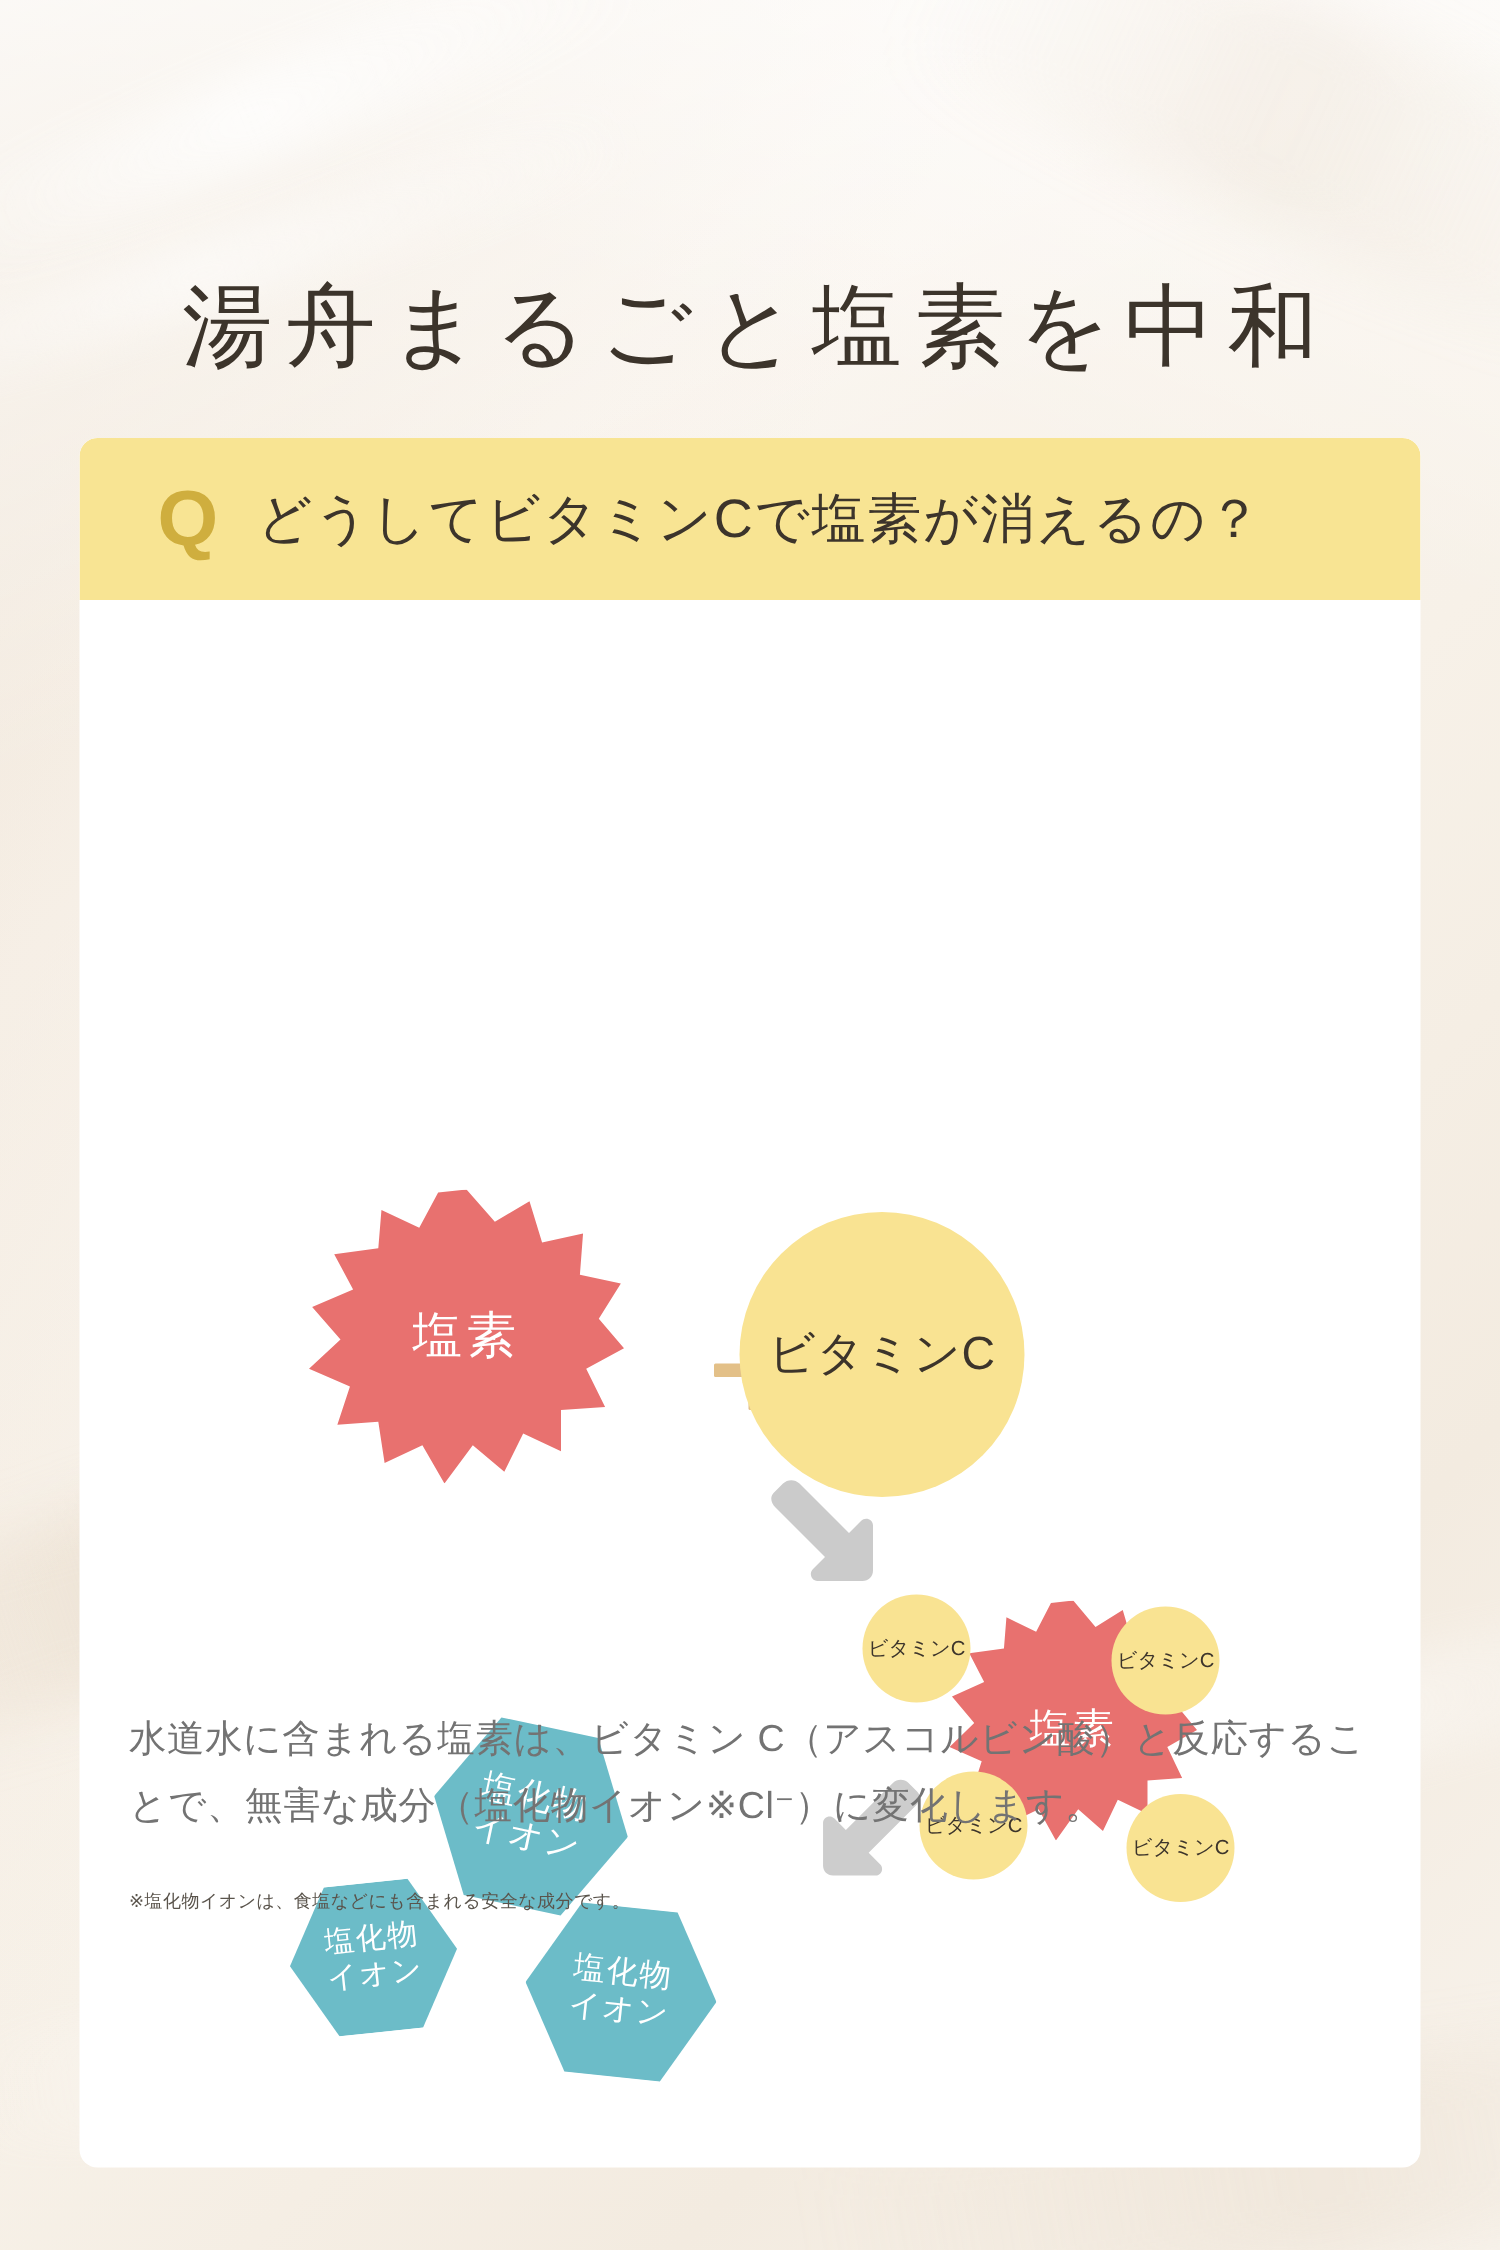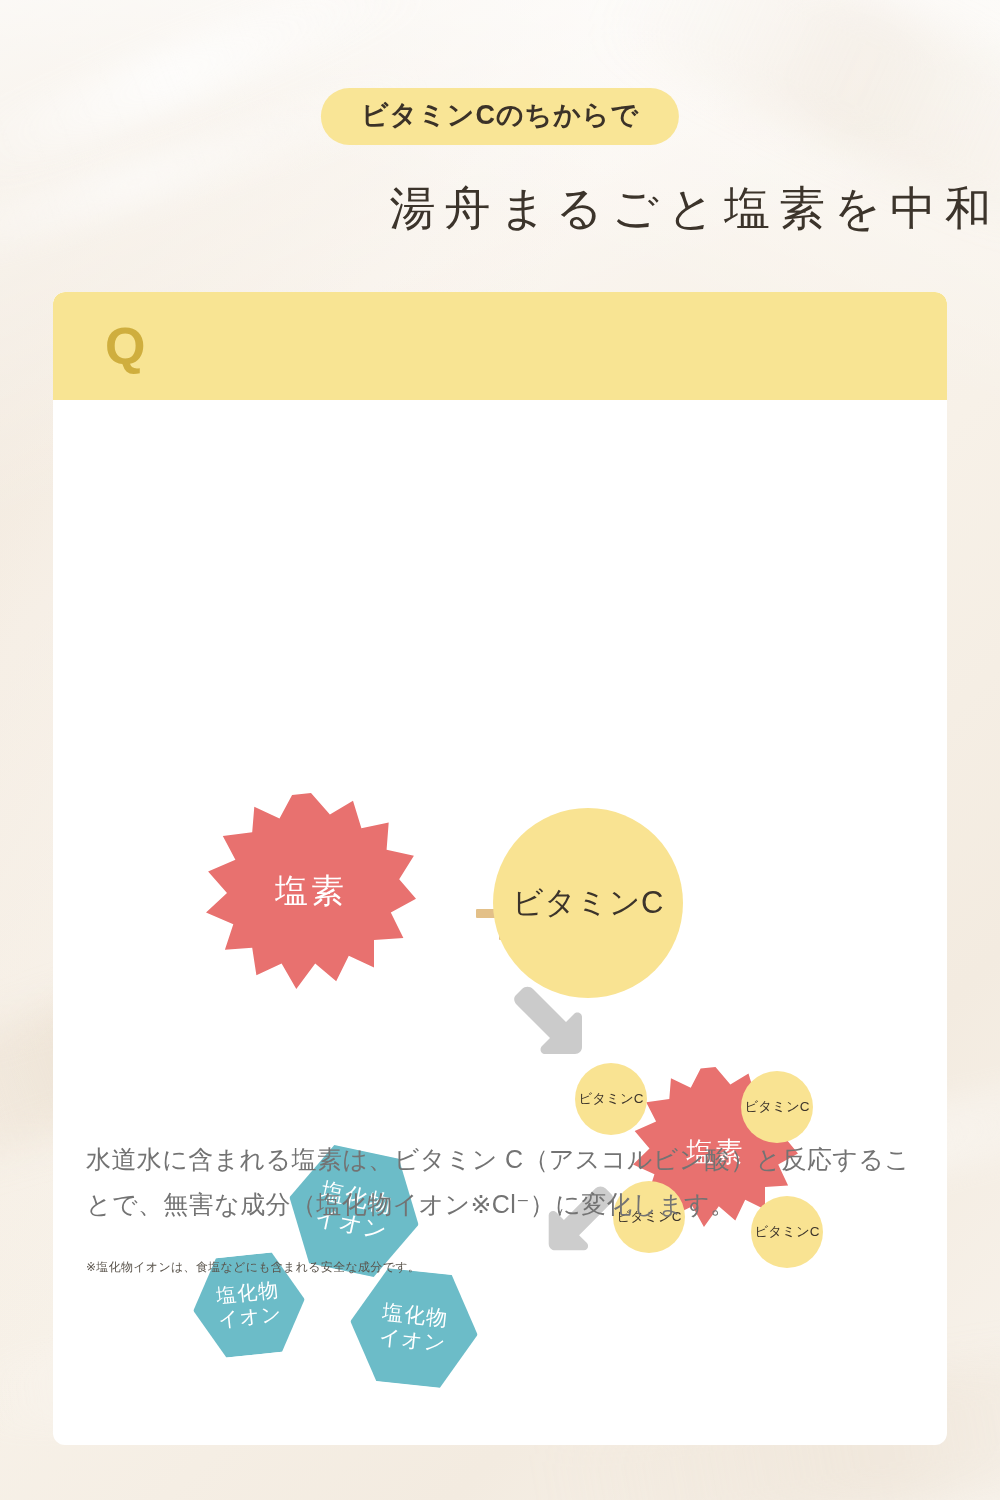--- a/index.html
+++ b/index.html
@@ -60,22 +60,22 @@
     font-weight: bold;
     letter-spacing: 1px;
     line-height: 1;
     white-space: nowrap;
   }
   .main-title {
     position: absolute;
     top: 178px;
     left: 0;
     width: 1000px;
-    text-align: right;
-    font-size: 46px;
+    text-align: center;
+    font-size: 60px;
     color: #3c342b;
     letter-spacing: 9px;
     text-indent: 9px;
     font-weight: 400;
     white-space: nowrap;
   }
 
   
   .card {
     position: absolute;
@@ -297,28 +297,28 @@
 <div class="page">
 
   <div class="bg-sheen s1"></div>
   <div class="bg-sheen s2"></div>
   <div class="bg-sheen s3"></div>
   <div class="bg-sheen s4"></div>
   <div class="bg-shade d1"></div>
   <div class="bg-shade d2"></div>
   <div class="bg-shade d3"></div>
 
-  <div class="badge">ビタミンCのちからで</div>
 
   <div class="main-title">湯舟まるごと塩素を中和</div>
 
   <div class="card">
 
     <div class="q-header">
       <span class="q-mark">Q</span>
+      <span class="q-text">どうしてビタミンCで塩素が消えるの？</span>
     </div>
 
     <div class="diagram">
 
       <div class="burst-big">
         <div class="shape-label">塩素</div>
       </div>
 
       <div class="plus-sign"></div>
 

